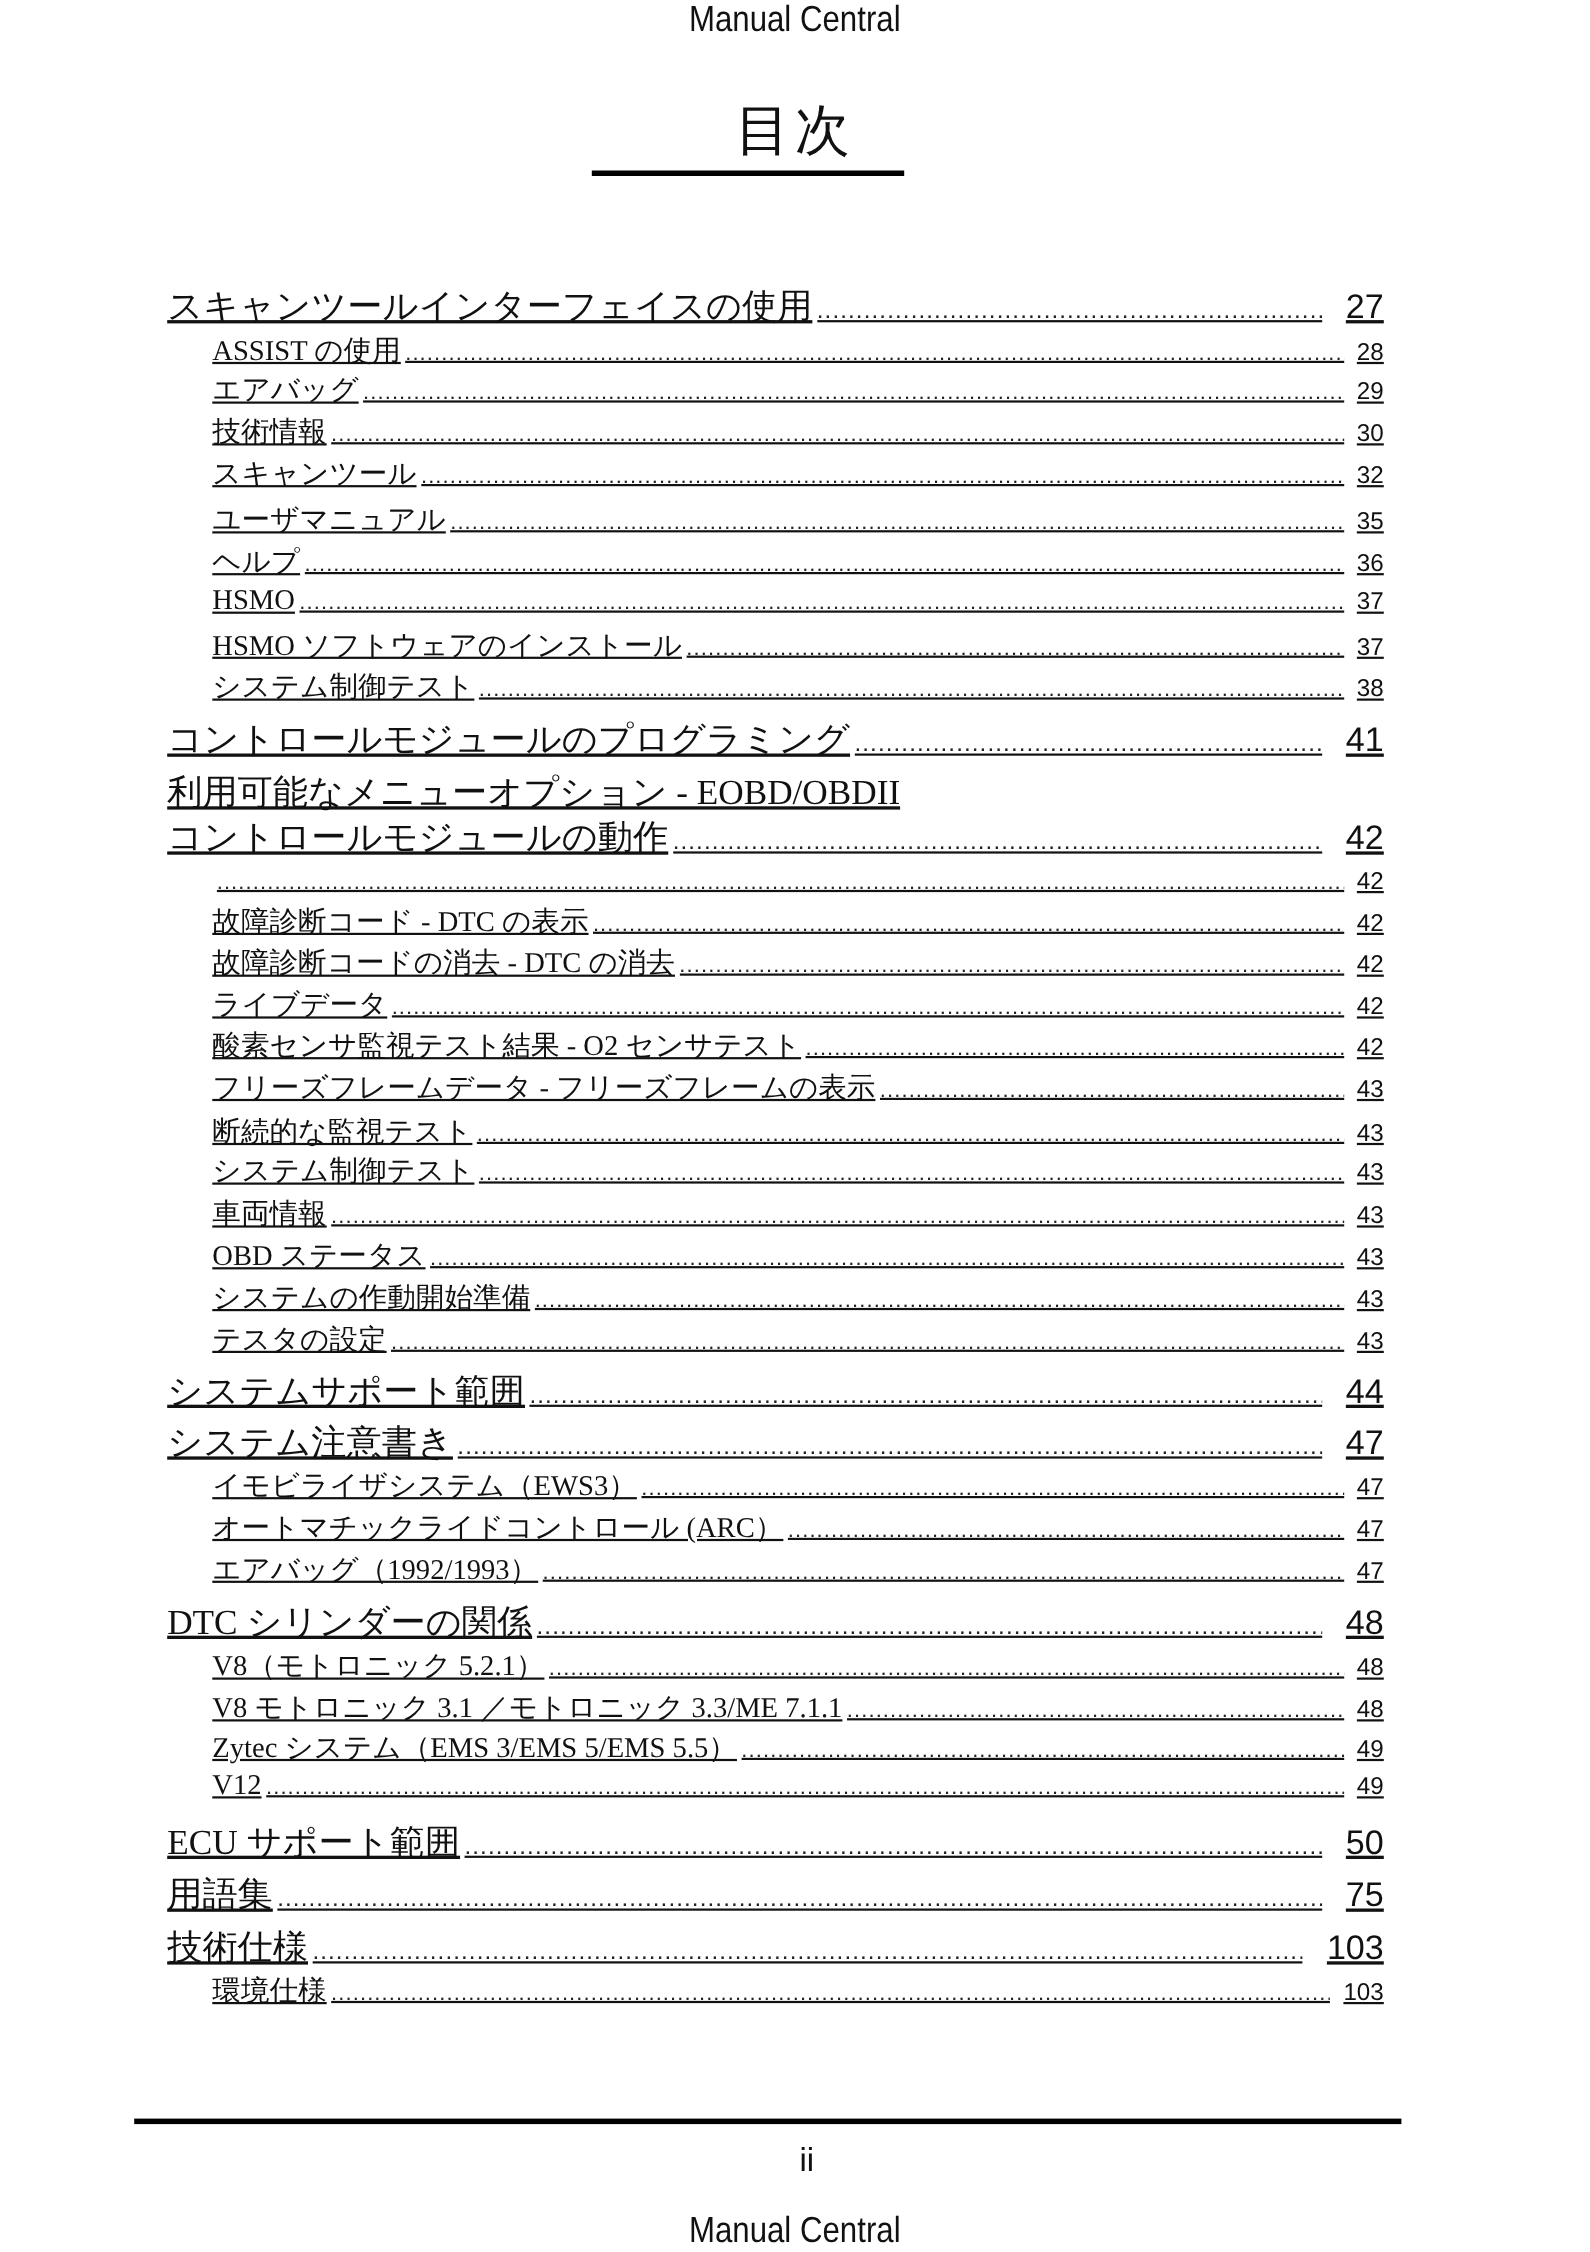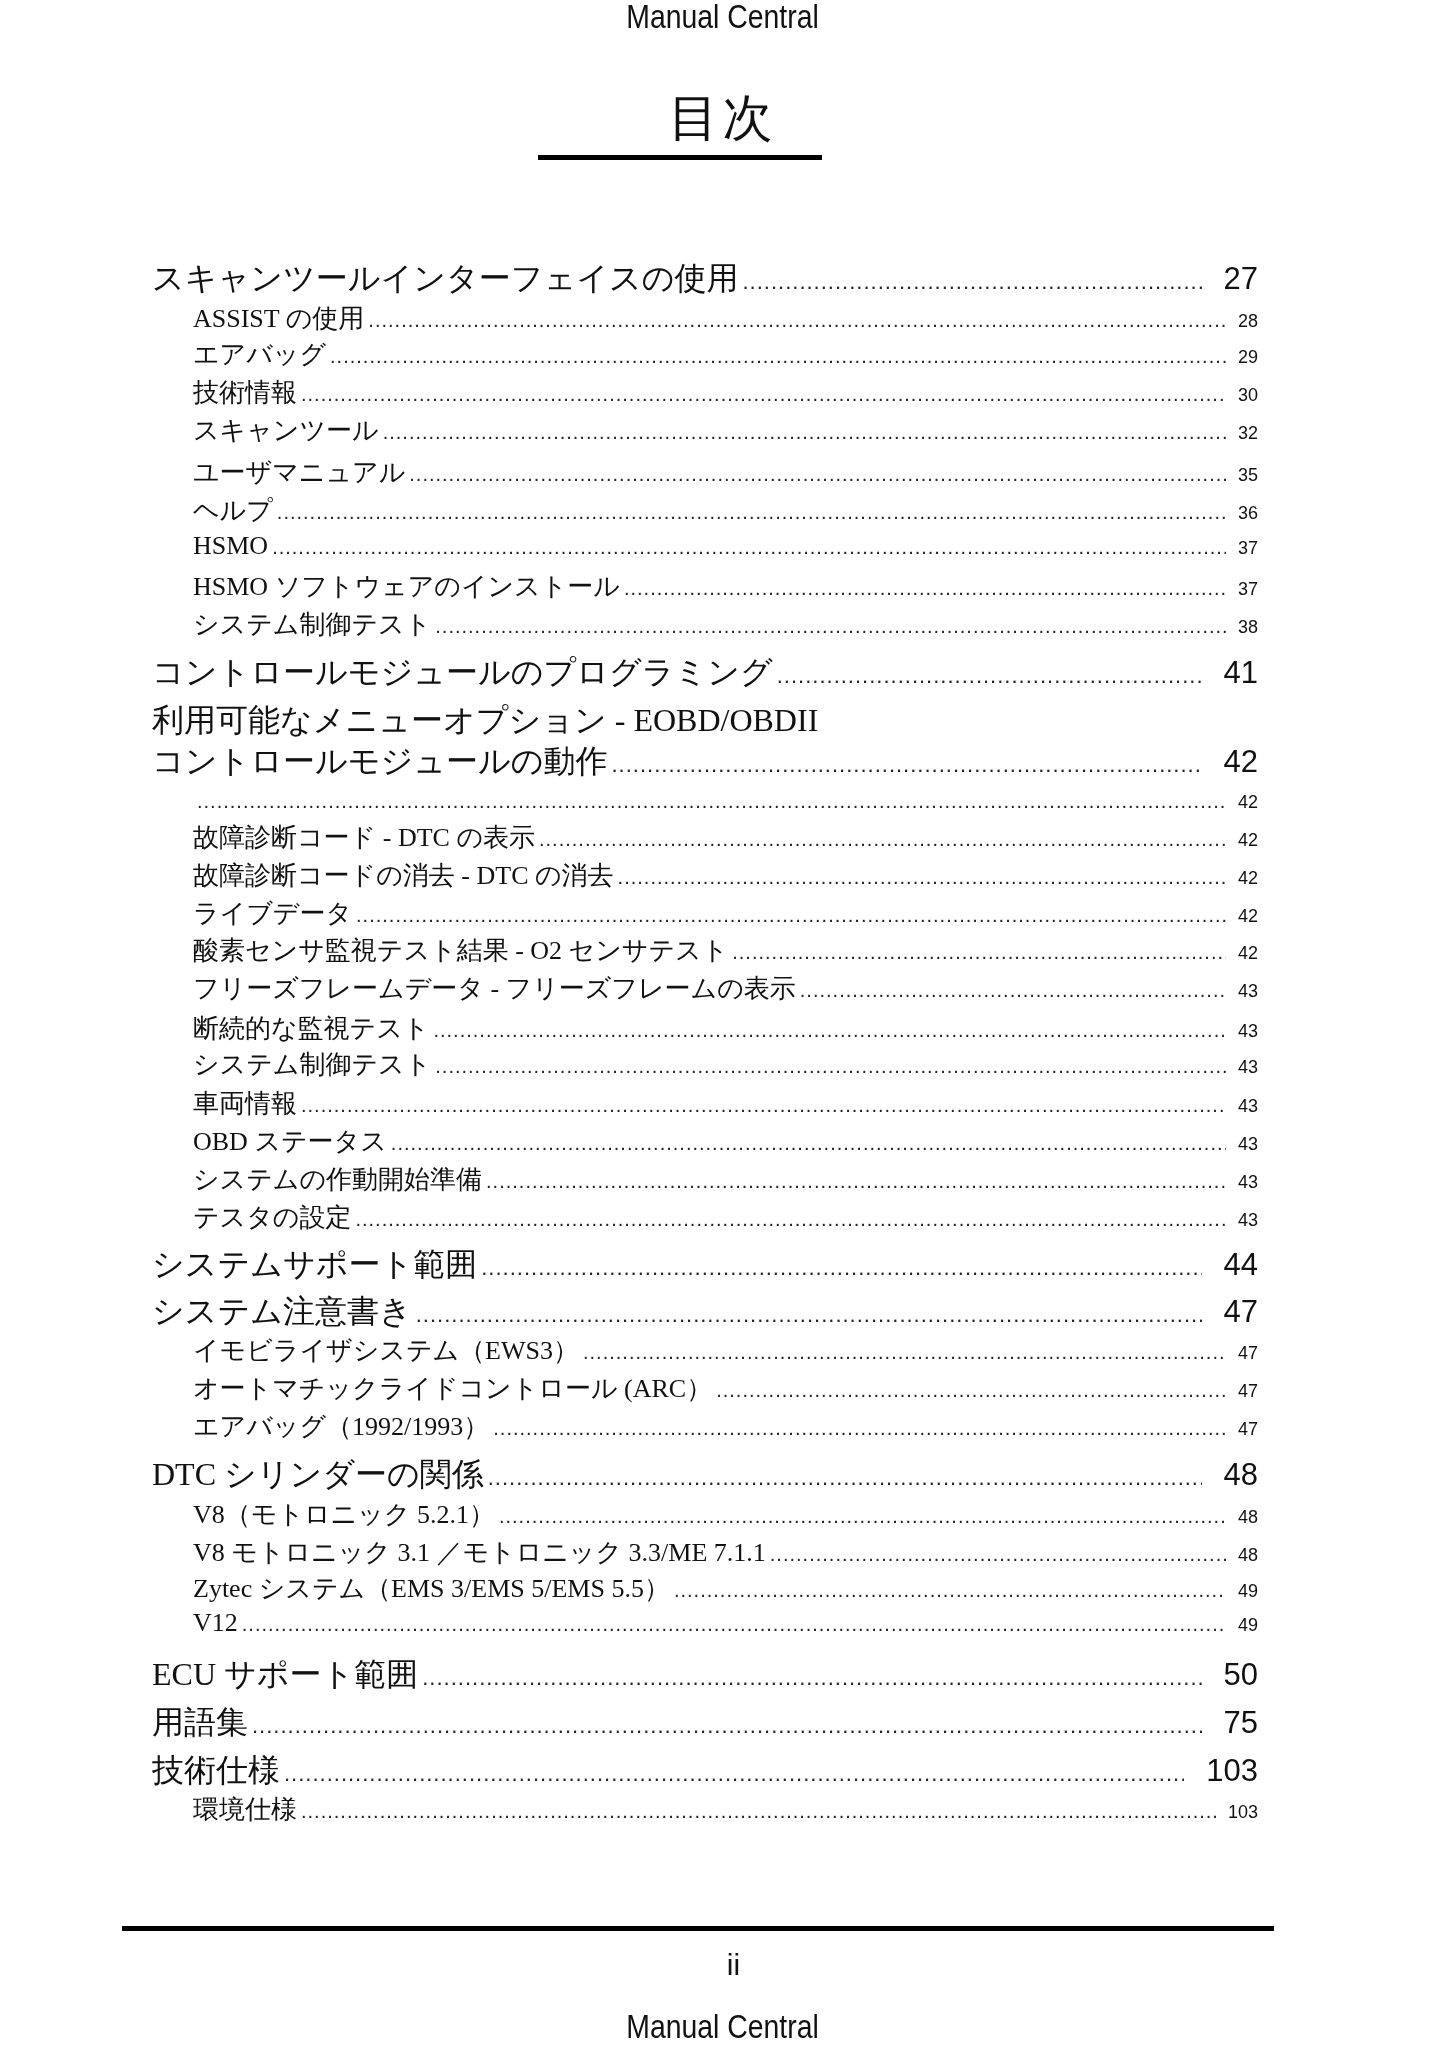--- a/index.html
+++ b/index.html
@@ -19,37 +19,37 @@
   }
   .title-rule { position: absolute; left: 538px; top: 155px; width: 284px; height: 5px; background: #000; }
   .footer-rule { position: absolute; left: 122px; top: 1926px; width: 1152px; height: 5px; background: #000; }
   .page-number {
     position: absolute; left: 0; width: 1395px; top: 1948px; text-align: center;
     font-family: "Liberation Sans", "DejaVu Sans", sans-serif; font-size: 30px; line-height: 34px; color: #111; margin-left: 36px;
   }
   .toc { position: absolute; left: 0; top: 0; width: 1445px; height: 2047px; }
   .toc-row {
     position: absolute; display: flex; align-items: baseline; white-space: nowrap;
-    font-family: "Liberation Serif", "DejaVu Serif", serif; color: #111;
+    font-family: "Liberation Serif", "DejaVu Serif", serif; color: #111; text-decoration: underline;
   }
   .toc-row.l1 { left: 152px; width: 1106px; font-size: 32px; height: 40px; line-height: 40px; }
   .toc-row.l2 { left: 193px; width: 1065px; font-size: 26px; height: 34px; line-height: 34px; justify-content: center; }
   .toc-row .label { flex: 0 0 auto; }
   .toc-row .leader {
     flex: 1 1 auto; overflow: hidden; margin: 0 6px 0 4px;
     font-family: "Liberation Sans", sans-serif; letter-spacing: 1px; color: #222;
   }
   .toc-row.l1 .leader { font-size: 22px; margin-right: 22px; }
   .toc-row.l2 .leader { font-size: 20px; margin-right: 12px; }
   .toc-row .leader::before {
     content: "................................................................................................................................................................................................................................................................";
   }
   .toc-row .page { flex: 0 0 auto; font-family: "Liberation Sans", "DejaVu Sans", sans-serif; text-align: right; }
   .toc-row.l1 .page { font-size: 31px; }
-  .toc-row.l2 .page { font-size: 18px; }
+  .toc-row.l2 .page { font-size: 22px; }
   .toc-row.no-leader .leader { visibility: hidden; }
 </style>
 </head>
 <body>
 
 <div class="page-header">Manual Central</div>
 
 <div class="toc-title">目次</div>
 <div class="title-rule"></div>
 

